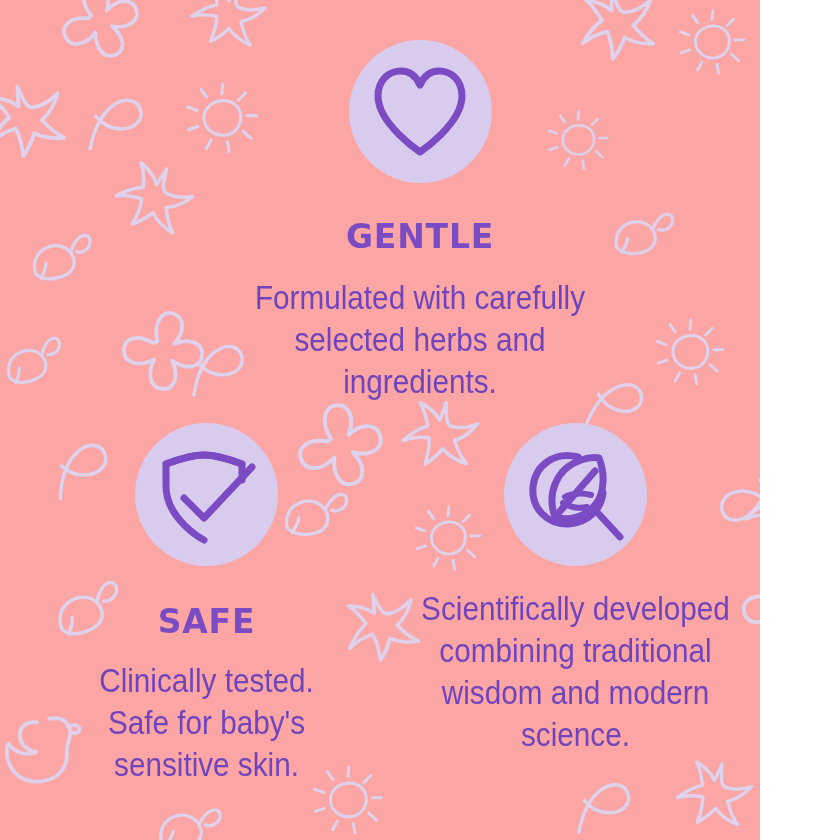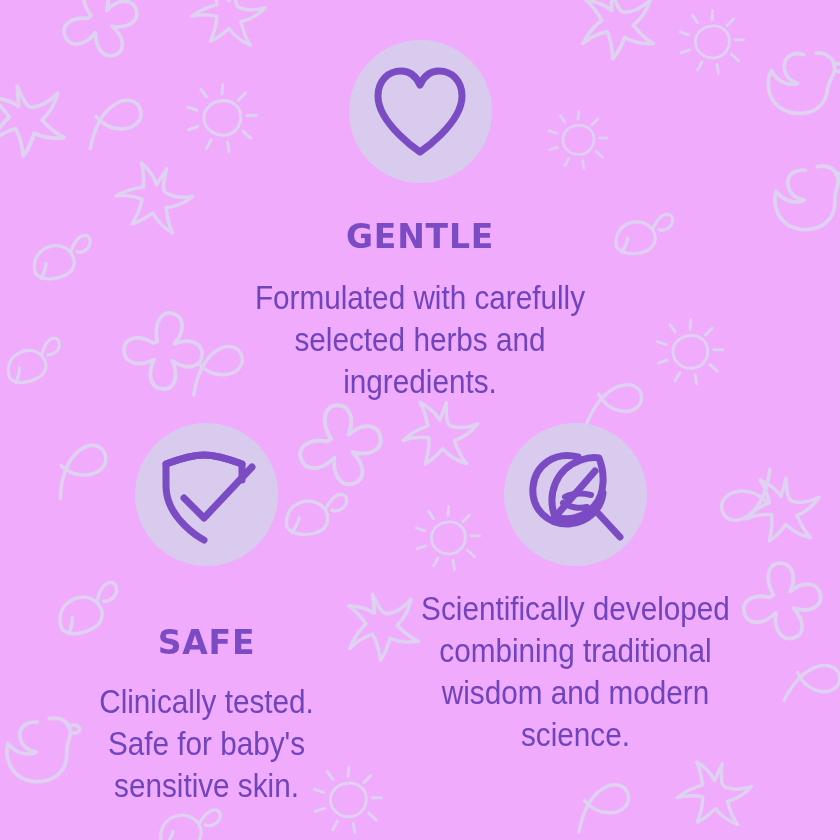--- a/index.html
+++ b/index.html
@@ -3,23 +3,23 @@
 <meta charset="utf-8">
 <title>Baby Care Benefits</title>
 <style>
   html, body {
     margin: 0;
     padding: 0;
     background: #ffffff;
   }
   .stage {
     position: relative;
-    width: 840px;
+    width: 760px;
     height: 840px;
-    background: #f0abfc;
+    background: #fca5a5;
     overflow: hidden;
     font-family: "Liberation Sans", sans-serif;
     -webkit-font-smoothing: antialiased;
   }
 
   
   .bg-pattern {
     position: absolute;
     inset: 0;
     width: 840px;
@@ -80,21 +80,21 @@
   }
   #feat-gentle .feature-title { margin-top: 37px; }
   #feat-gentle .feature-desc  { margin-top: 24px; }
 
   
   #feat-safe {
     left: 14px;
     top: 423px;
     width: 385px;
   }
-  #feat-safe .feature-title { margin-top: 60px; text-align: center; }
+  #feat-safe .feature-title { margin-top: 39px; text-align: center; }
   #feat-safe .feature-desc  { margin-top: 22px; }
 
   
   #feat-researched {
     left: 383px;
     top: 423px;
     width: 385px;
   }
   #feat-researched .feature-title { margin-top: 39px; }
   #feat-researched .feature-desc  { margin-top: 22px; }

